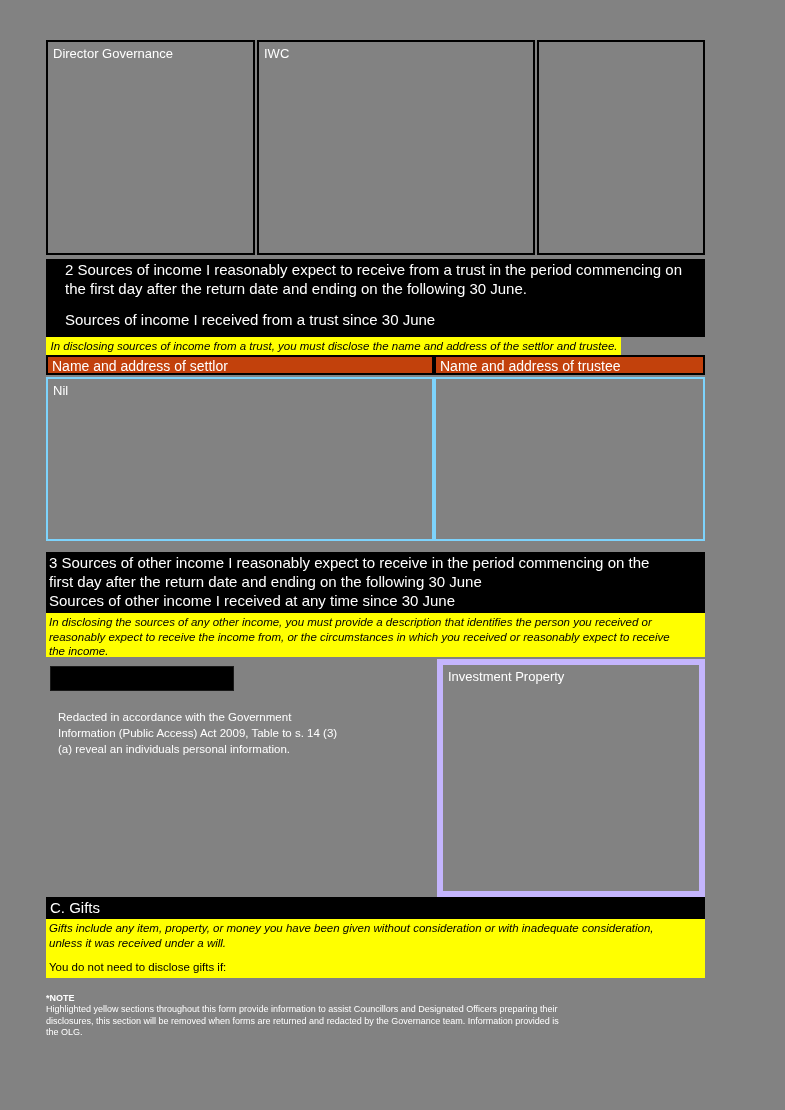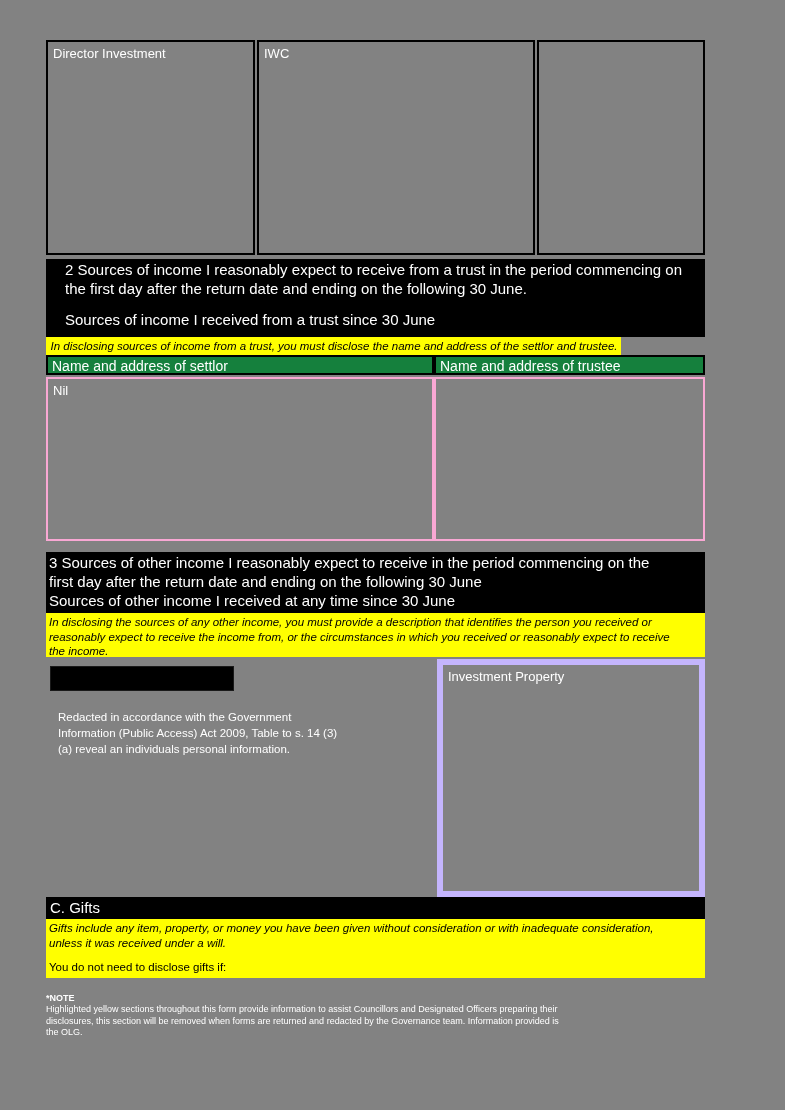--- a/index.html
+++ b/index.html
@@ -85,35 +85,35 @@
     white-space: nowrap;
     text-align: center;
   }
 
   #sec2-hdr-left, #sec2-hdr-right {
     position: absolute;
     top: 355px;
     height: 20px;
     border: 2px solid #000000;
     box-sizing: border-box;
-    background: #15803d;
+    background: #c2410c;
     color: #ffffff;
     font-size: 14px;
     line-height: 16px;
     padding: 1px 0 0 4px;
     white-space: nowrap;
   }
   #sec2-hdr-left  { left: 46px;  width: 388px; }
   #sec2-hdr-right { left: 434px; width: 271px; }
 
   #sec2-cell-left, #sec2-cell-right {
     position: absolute;
     top: 377px;
     height: 164px;
-    border: 2px solid #f9a8d4;
+    border: 2px solid #7dd3fc;
     box-sizing: border-box;
     background: #828282;
   }
   #sec2-cell-left  { left: 46px;  width: 388px; }
   #sec2-cell-right { left: 434px; width: 271px; }
 
   
   #sec3-head {
     left: 46px; top: 552px;
     width: 659px; height: 61px;
@@ -196,21 +196,21 @@
     width: 700px;
   }
 </style>
 </head>
 <body>
 
 <div class="page">
 
   <div class="abs" id="top-table">
     <div class="col" id="top-col-1">
-      <div class="celltext">Director Investment</div>
+      <div class="celltext">Director Governance</div>
     </div>
     <div class="col" id="top-col-2">
       <div class="celltext">IWC</div>
     </div>
     <div class="col" id="top-col-3">
       <div class="celltext"></div>
     </div>
   </div>
 
   <div class="abs black-band" id="sec2-head">

